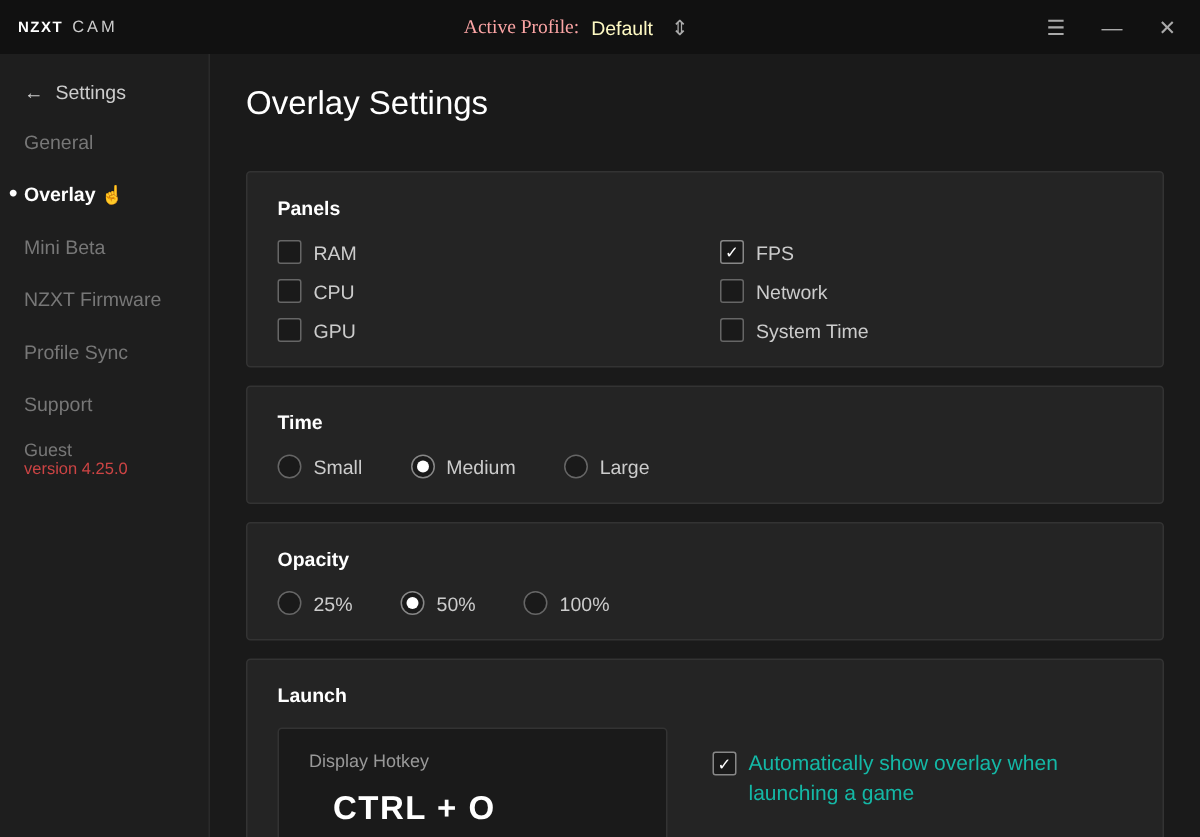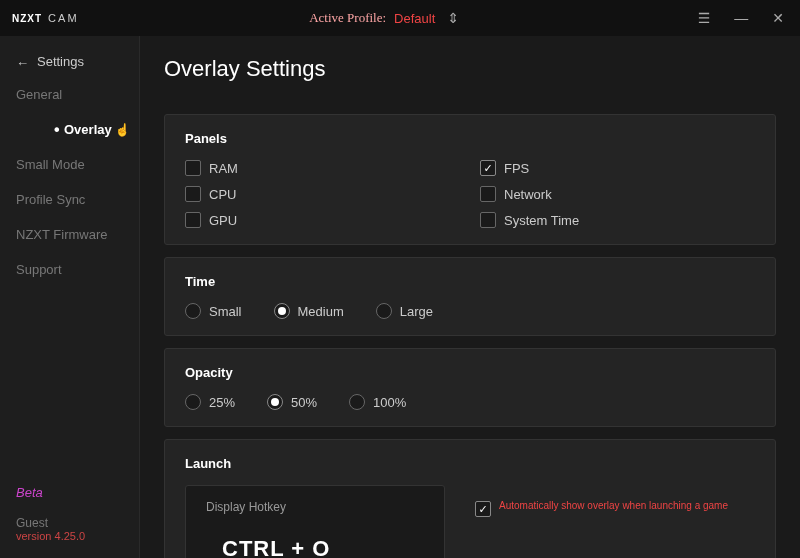--- a/index.html
+++ b/index.html
@@ -43,21 +43,21 @@
       display: flex;
       align-items: center;
       gap: 8px;
       font-size: 13px;
     }
     .active-profile-label {
       color: #fca5a5;
       font-family: Liberation Serif, serif;
     }
     .active-profile-value {
-      color: #ef4444;
+      color: #fef9c3;
     }
     .title-bar-controls {
       display: flex;
       align-items: center;
       gap: 16px;
     }
     .title-btn {
       background: none;
       border: none;
       color: #aaa;
@@ -95,21 +95,20 @@
       cursor: pointer;
       color: #777;
       font-size: 13px;
       position: relative;
       display: flex;
       align-items: center;
     }
     .sidebar-nav-item.active {
       color: #ffffff;
       font-weight: 600;
-      margin-left: 48px;
     }
     .sidebar-nav-item.active::before {
       content: '•';
       position: absolute;
       left: 6px;
       color: #ffffff;
       font-size: 16px;
     }
     .sidebar-nav-item .cursor-hand {
       margin-left: 4px;
@@ -248,39 +247,39 @@
     .hotkey-box {
       background: #1a1a1a;
       border: 1px solid #333;
       border-radius: 3px;
       padding: 14px 20px;
       min-width: 260px;
     }
     .hotkey-label {
       color: #999;
       font-size: 12px;
-      margin-bottom: 22px;
+      margin-bottom: 12px;
     }
     .hotkey-value {
       color: #ffffff;
       font-size: 22px;
       font-weight: 700;
       letter-spacing: 1px;
       margin-left: 16px;
     }
     .auto-show-row {
       display: flex;
       align-items: flex-start;
       gap: 8px;
       flex: 1;
       padding-top: 14px;
     }
     .auto-show-text {
-      color: #ef4444;
-      font-size: 10px;
+      color: #14b8a6;
+      font-size: 14px;
       line-height: 1.4;
     }
   </style>
 </head>
 <body>
 
 <div class="title-bar">
   <div class="title-bar-left">
     <span class="nzxt-logo">NZXT</span>
     <span class="nzxt-cam">CAM</span>
@@ -305,32 +304,31 @@
       <span>Settings</span>
     </div>
     <div class="sidebar-nav-item">
       <span>General</span>
     </div>
     <div class="sidebar-nav-item active">
       <span>Overlay</span>
       <span class="cursor-hand">☝</span>
     </div>
     <div class="sidebar-nav-item">
-      <span>Small Mode</span>
+      <span>Mini Beta</span>
+    </div>
+    <div class="sidebar-nav-item">
+      <span>NZXT Firmware</span>
     </div>
     <div class="sidebar-nav-item">
       <span>Profile Sync</span>
     </div>
     <div class="sidebar-nav-item">
-      <span>NZXT Firmware</span>
-    </div>
-    <div class="sidebar-nav-item">
       <span>Support</span>
     </div>
-    <div class="sidebar-beta">Beta</div>
     <div class="sidebar-footer">
       <div class="sidebar-user">Guest</div>
       <div class="sidebar-version">version 4.25.0</div>
     </div>
   </div>
 
   <div class="main-content">
     <div class="page-title">Overlay Settings</div>
 
     <div class="settings-panel">

